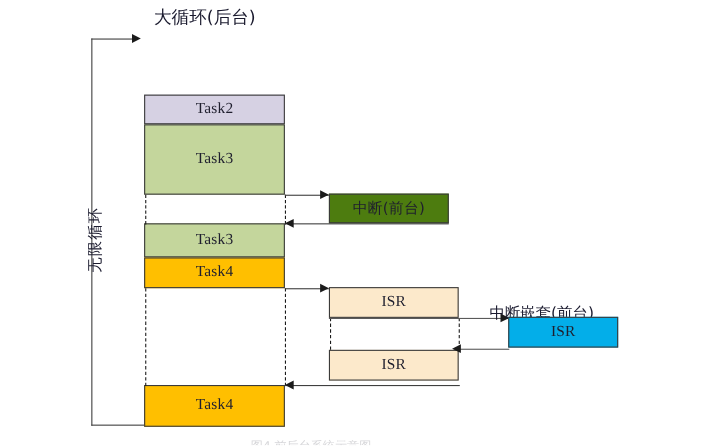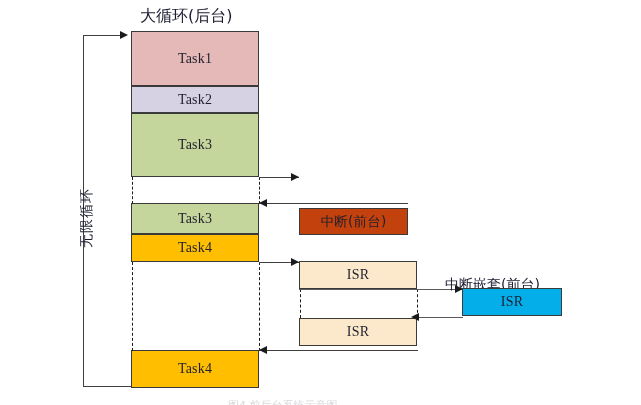--- a/index.html
+++ b/index.html
@@ -99,23 +99,20 @@
   <div class="hline" style="left:83px; top:35px; width:40px;"></div>
 
   <div class="arrow-r" style="left:120px; top:30.5px;"></div>
 
   <div class="vline" style="left:83px; top:35px; height:352px;"></div>
 
   <div class="hline" style="left:83px; top:386px; width:48px;"></div>
 
   <div class="label vert" style="left:78px; top:248px;">无限循环</div>
 
-  <div class="box" style="left:131px; top:31px; width:128px; height:55px; background:#E5B9B7;">
-    <span>Task1</span>
-  </div>
 
   <div class="box" style="left:131px; top:86px; width:128px; height:27px; background:#D6D1E3;">
     <span>Task2</span>
   </div>
 
   <div class="box" style="left:131px; top:113px; width:128px; height:64px; background:#C4D69C;">
     <span>Task3</span>
   </div>
 
   <div class="box" style="left:131px; top:203px; width:128px; height:31px; background:#C4D69C;">
@@ -132,21 +129,21 @@
 
   <div class="vdash" style="left:131.5px; top:177px; height:27px;"></div>
   <div class="vdash" style="left:258.5px; top:177px; height:27px;"></div>
 
   <div class="vdash" style="left:131.5px; top:262px; height:89px;"></div>
   <div class="vdash" style="left:258.5px; top:262px; height:89px;"></div>
 
   <div class="hline" style="left:259px; top:177px; width:40px;"></div>
   <div class="arrow-r" style="left:291px; top:172.5px;"></div>
 
-  <div class="box cjk" style="left:299px; top:176px; width:109px; height:27px; background:#c2410c;margin-top:32px;">
+  <div class="box cjk" style="left:299px; top:176px; width:109px; height:27px; background:#4d7c0f;">
     <span>中断(前台)</span>
   </div>
 
   <div class="hline" style="left:259px; top:203px; width:149px;"></div>
   <div class="arrow-l" style="left:259px; top:198.5px;"></div>
 
   <div class="hline" style="left:259px; top:262px; width:40px;"></div>
   <div class="arrow-r" style="left:291px; top:257.5px;"></div>
 
   <div class="box" style="left:299px; top:261px; width:118px; height:28px; background:#FCE9CB;">

